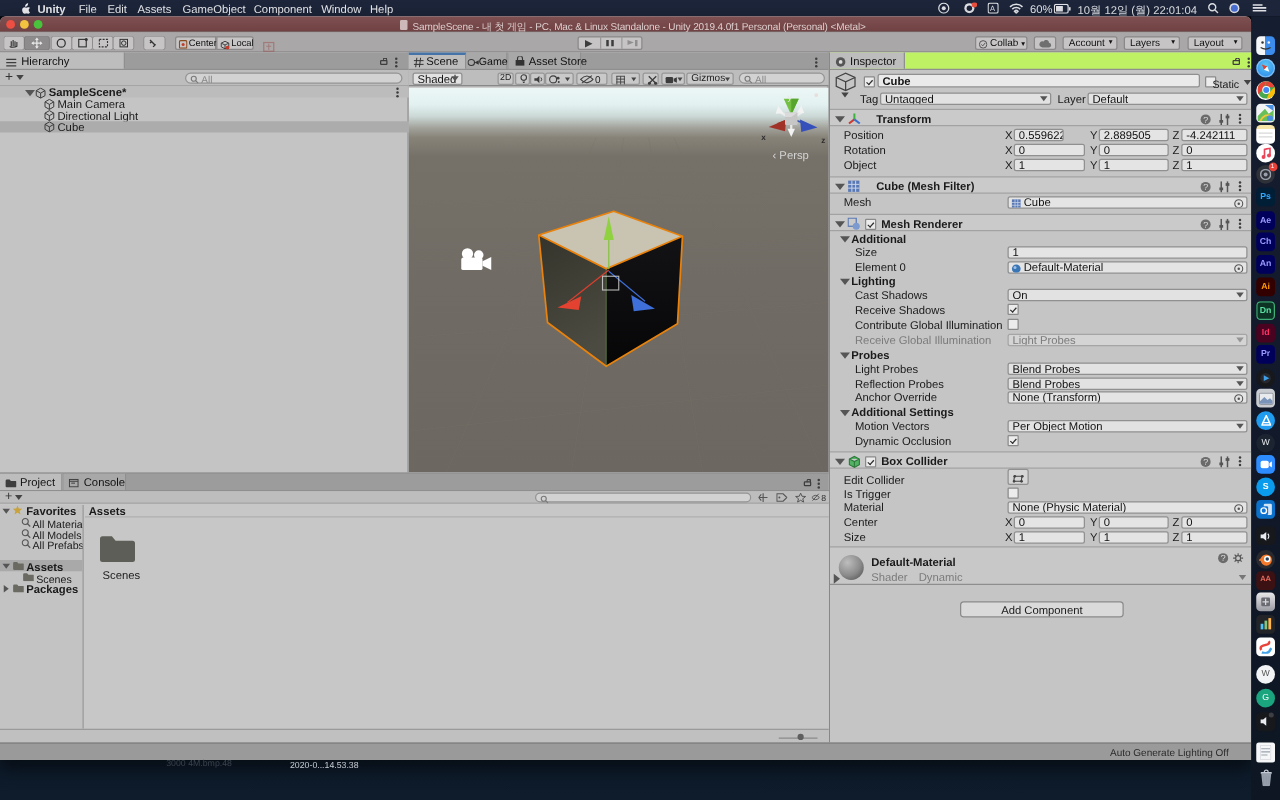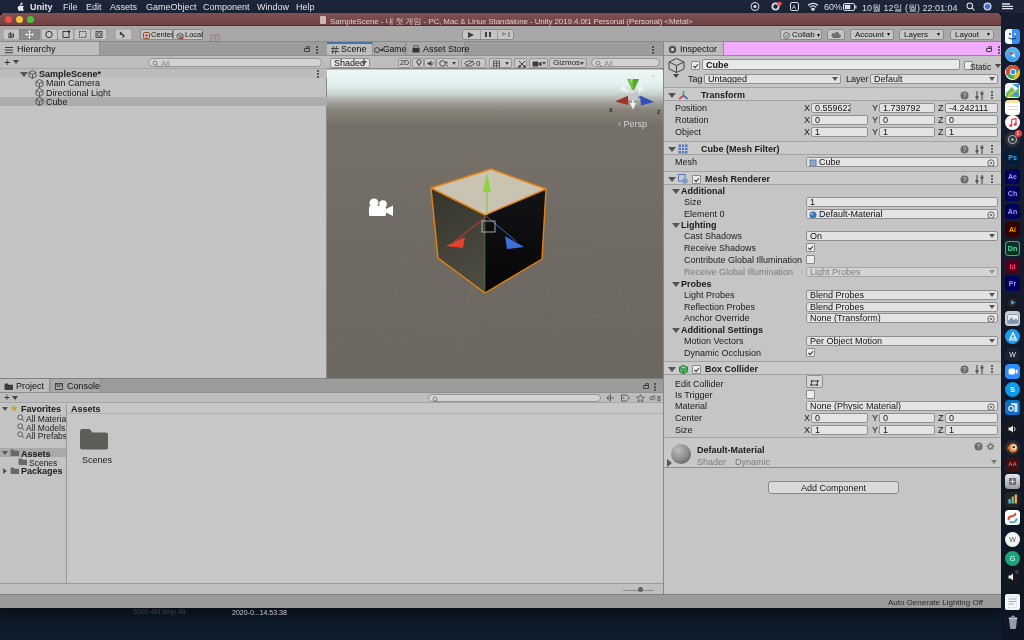--- a/index.html
+++ b/index.html
@@ -374,21 +374,21 @@
     <text x="282" y="42" font-size="6.5" fill="#2e2e2e" font-family="Liberation Sans" font-weight="bold">x</text>
     <text x="330" y="44" font-size="6.5" fill="#2e2e2e" font-family="Liberation Sans" font-weight="bold">z</text>
     <text x="303" y="10" font-size="7" fill="#e8e8e8" font-family="Liberation Sans">y</text>
    </g>
    <circle cx="326" cy="6" r="1.5" fill="#e8c8c0" opacity="0.5"></circle>
         <text x="291" y="57" font-size="9" fill="#d4d4d4" font-family="Liberation Sans">‹ Persp</text>
   </svg>
  </div>
 
  <div class="abs" id="inspector" style="left:663px;top:29px;width:338px;height:552px;background:#c5c5c5;border-left:1px solid #888;font-size:9px;color:#1a1a1a">
-  <div class="abs" style="left:0;top:0;width:343px;height:14px;background:#f0abfc;border-bottom:1px solid #8f8f8f">
+  <div class="abs" style="left:0;top:0;width:343px;height:14px;background:#bef264;border-bottom:1px solid #8f8f8f">
    <div class="tab act" style="left:0;width:60px;padding-left:16px">Inspector
     <svg class="abs" style="left:4px;top:3px" width="9" height="9">
             <circle cx="4.5" cy="4.5" r="3.8" fill="#555"></circle>
             <circle cx="4.5" cy="4.5" r="1.5" fill="#ddd"></circle>
           </svg>
    </div>
    <span class="lock" style="right:15px;top:6px"></span>
    <span class="keb" style="right:7px;top:4px"></span>
   </div>
 
@@ -424,21 +424,21 @@
           <path d="M2 0 V9 M7 0 V9" stroke="#555" stroke-width="1.2"></path>
           <rect x="0.5" y="5" width="3" height="2.2" fill="#555"></rect>
           <rect x="5.5" y="1.5" width="3" height="2.2" fill="#555"></rect>
         </svg>
    <span class="keb" style="left:327px;top:2.5px"></span>
   </div>
   <div class="abs" style="left:11px;top:61px">Position</div>
    <span class="abs" style="left:140px;top:61px">X</span>
       <div class="fld" style="left:147px;top:60.5px;width:40px;height:10px;line-height:9px">0.5596228</div>
    <span class="abs" style="left:208px;top:61px">Y</span>
-      <div class="fld" style="left:215px;top:60.5px;width:56px;height:10px;line-height:9px">1.739792</div>
+      <div class="fld" style="left:215px;top:60.5px;width:56px;height:10px;line-height:9px">2.889505</div>
    <span class="abs" style="left:274px;top:61px">Z</span>
       <div class="fld" style="left:281px;top:60.5px;width:53px;height:10px;line-height:9px">-4.242111</div>
   <div class="abs" style="left:11px;top:73px">Rotation</div>
    <span class="abs" style="left:140px;top:73px">X</span>
       <div class="fld" style="left:147px;top:72.5px;width:57px;height:10px;line-height:9px">0</div>
    <span class="abs" style="left:208px;top:73px">Y</span>
       <div class="fld" style="left:215px;top:72.5px;width:56px;height:10px;line-height:9px">0</div>
    <span class="abs" style="left:274px;top:73px">Z</span>
       <div class="fld" style="left:281px;top:72.5px;width:53px;height:10px;line-height:9px">0</div>
   <div class="abs" style="left:11px;top:85px">Object</div>

